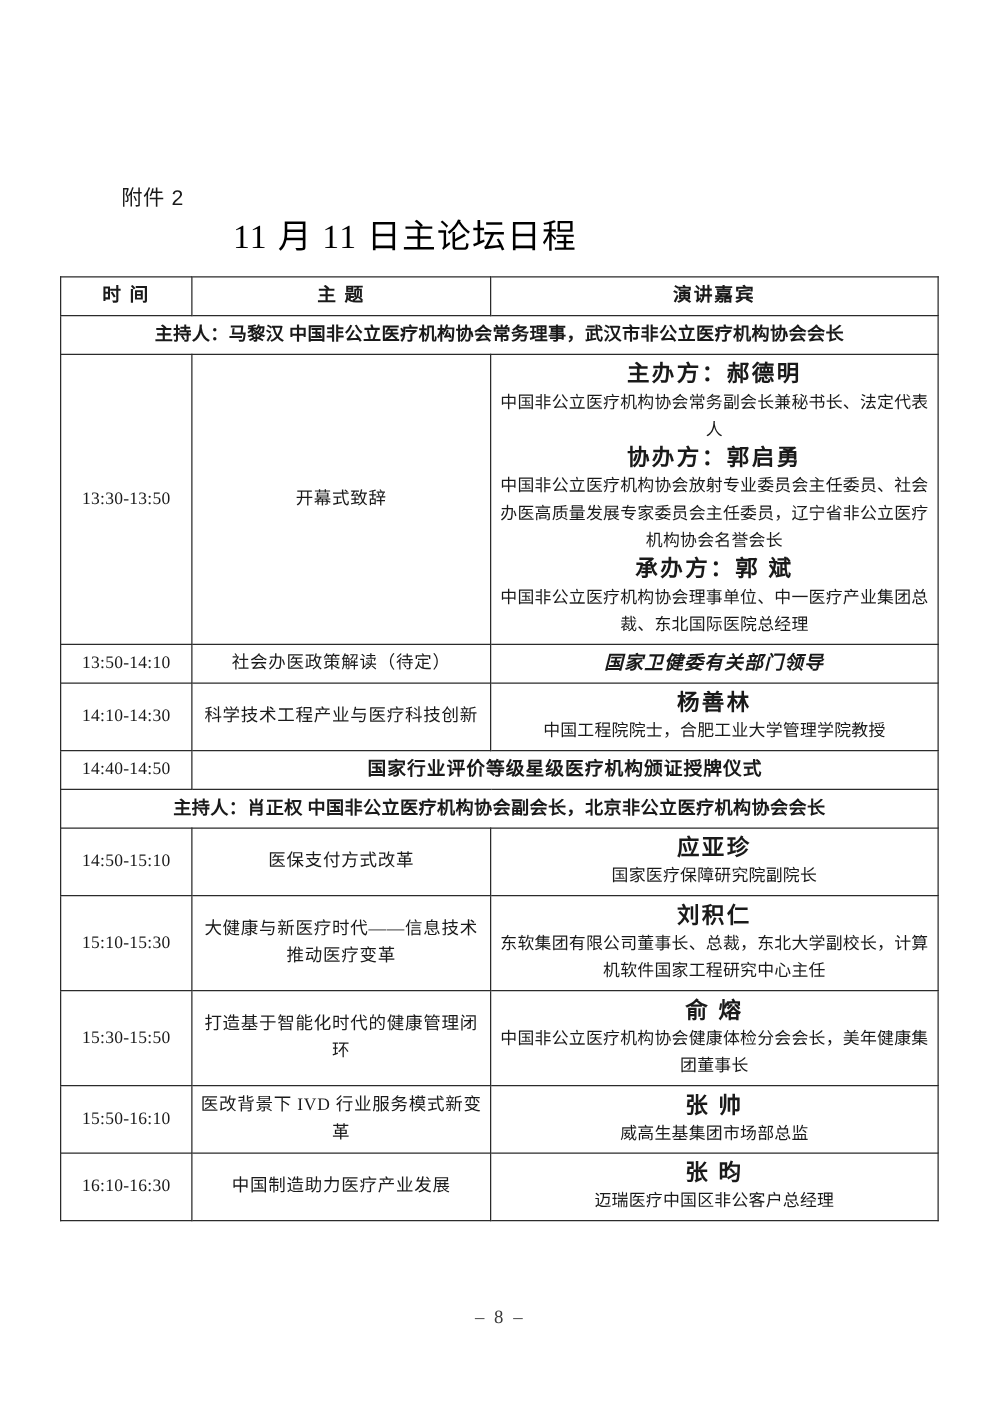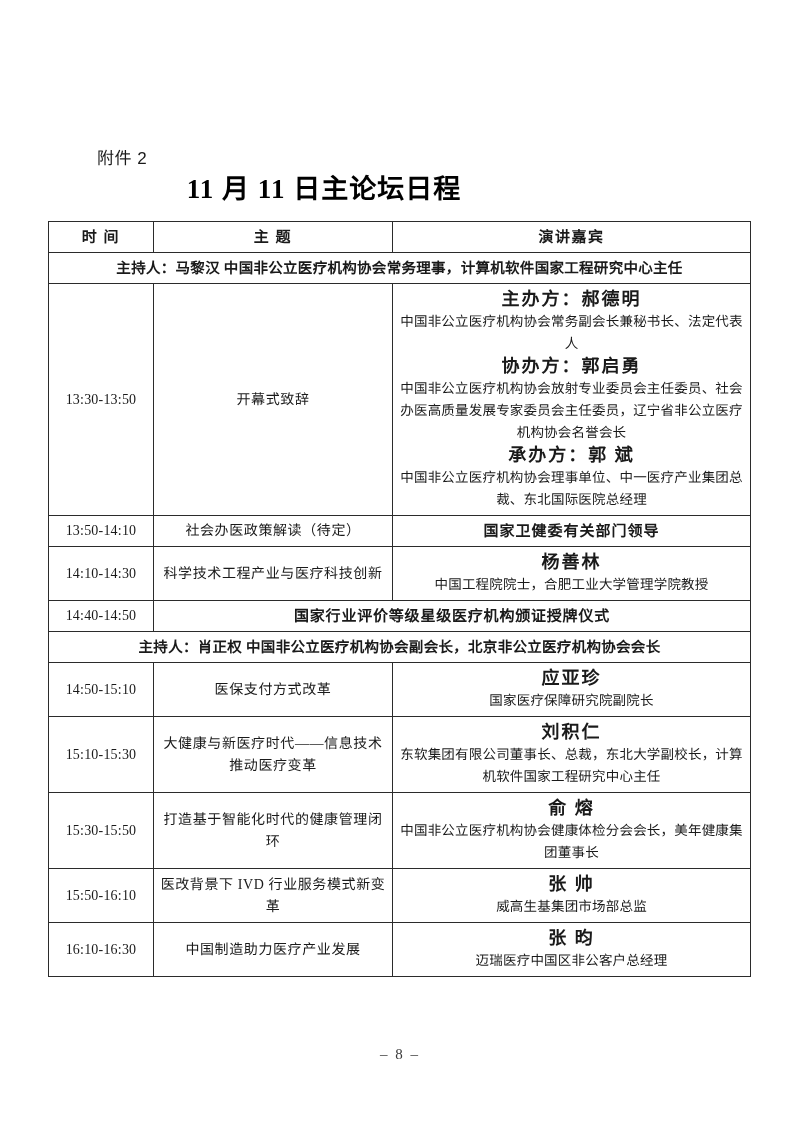--- a/index.html
+++ b/index.html
@@ -34,21 +34,21 @@
     color: #1a1a1a;
     white-space: nowrap;
   }
   .doc-title {
     position: absolute;
     left: 0;
     top: 172px;
     width: 648px;
     text-align: center;
     font-family: "Liberation Serif", "DejaVu Serif", serif;
-    font-weight: bold;
+    font-weight: normal;
     font-size: 27px;
     line-height: 34px;
     letter-spacing: 1px;
     color: #000000;
   }
   table.schedule {
     position: absolute;
     left: 48px;
     top: 221px;
     width: 702px;
@@ -117,20 +117,21 @@
     display: block;
     font-size: 13.5px;
     line-height: 22px;
     letter-spacing: 0.2px;
   }
   .guest-block + .guest-block { margin-top: 0; }
   .guest-single-bold {
     font-weight: bold;
     font-size: 15px;
     letter-spacing: 1px;
+    font-style: italic;
   }
   .page-number {
     position: absolute;
     left: 0;
     top: 1046px;
     width: 800px;
     text-align: center;
     font-family: "Liberation Serif", "DejaVu Serif", serif;
     font-size: 15px;
     color: #3a3a3a;
@@ -152,21 +153,21 @@
       <col class="c-topic">
       <col class="c-guest">
     </colgroup>
     <tbody id="schedule-body">
         <tr>
           <td class="cell-head">时  间</td>
           <td class="cell-head">主  题</td>
           <td class="cell-head">演讲嘉宾</td>
         </tr>
         <tr>
-          <td class="cell-host" colspan="3">主持人：马黎汉  中国非公立医疗机构协会常务理事，计算机软件国家工程研究中心主任</td>
+          <td class="cell-host" colspan="3">主持人：马黎汉  中国非公立医疗机构协会常务理事，武汉市非公立医疗机构协会会长</td>
         </tr>
         <tr>
           <td class="cell-time">13:30-13:50</td>
           <td class="cell-topic">开幕式致辞</td>
           <td class="cell-guest">
             <div class="guest-block">
               <span class="guest-name">主办方：郝德明</span>
               <span class="guest-role">中国非公立医疗机构协会常务副会长兼秘书长、法定代表人</span>
             </div>
             <div class="guest-block">

